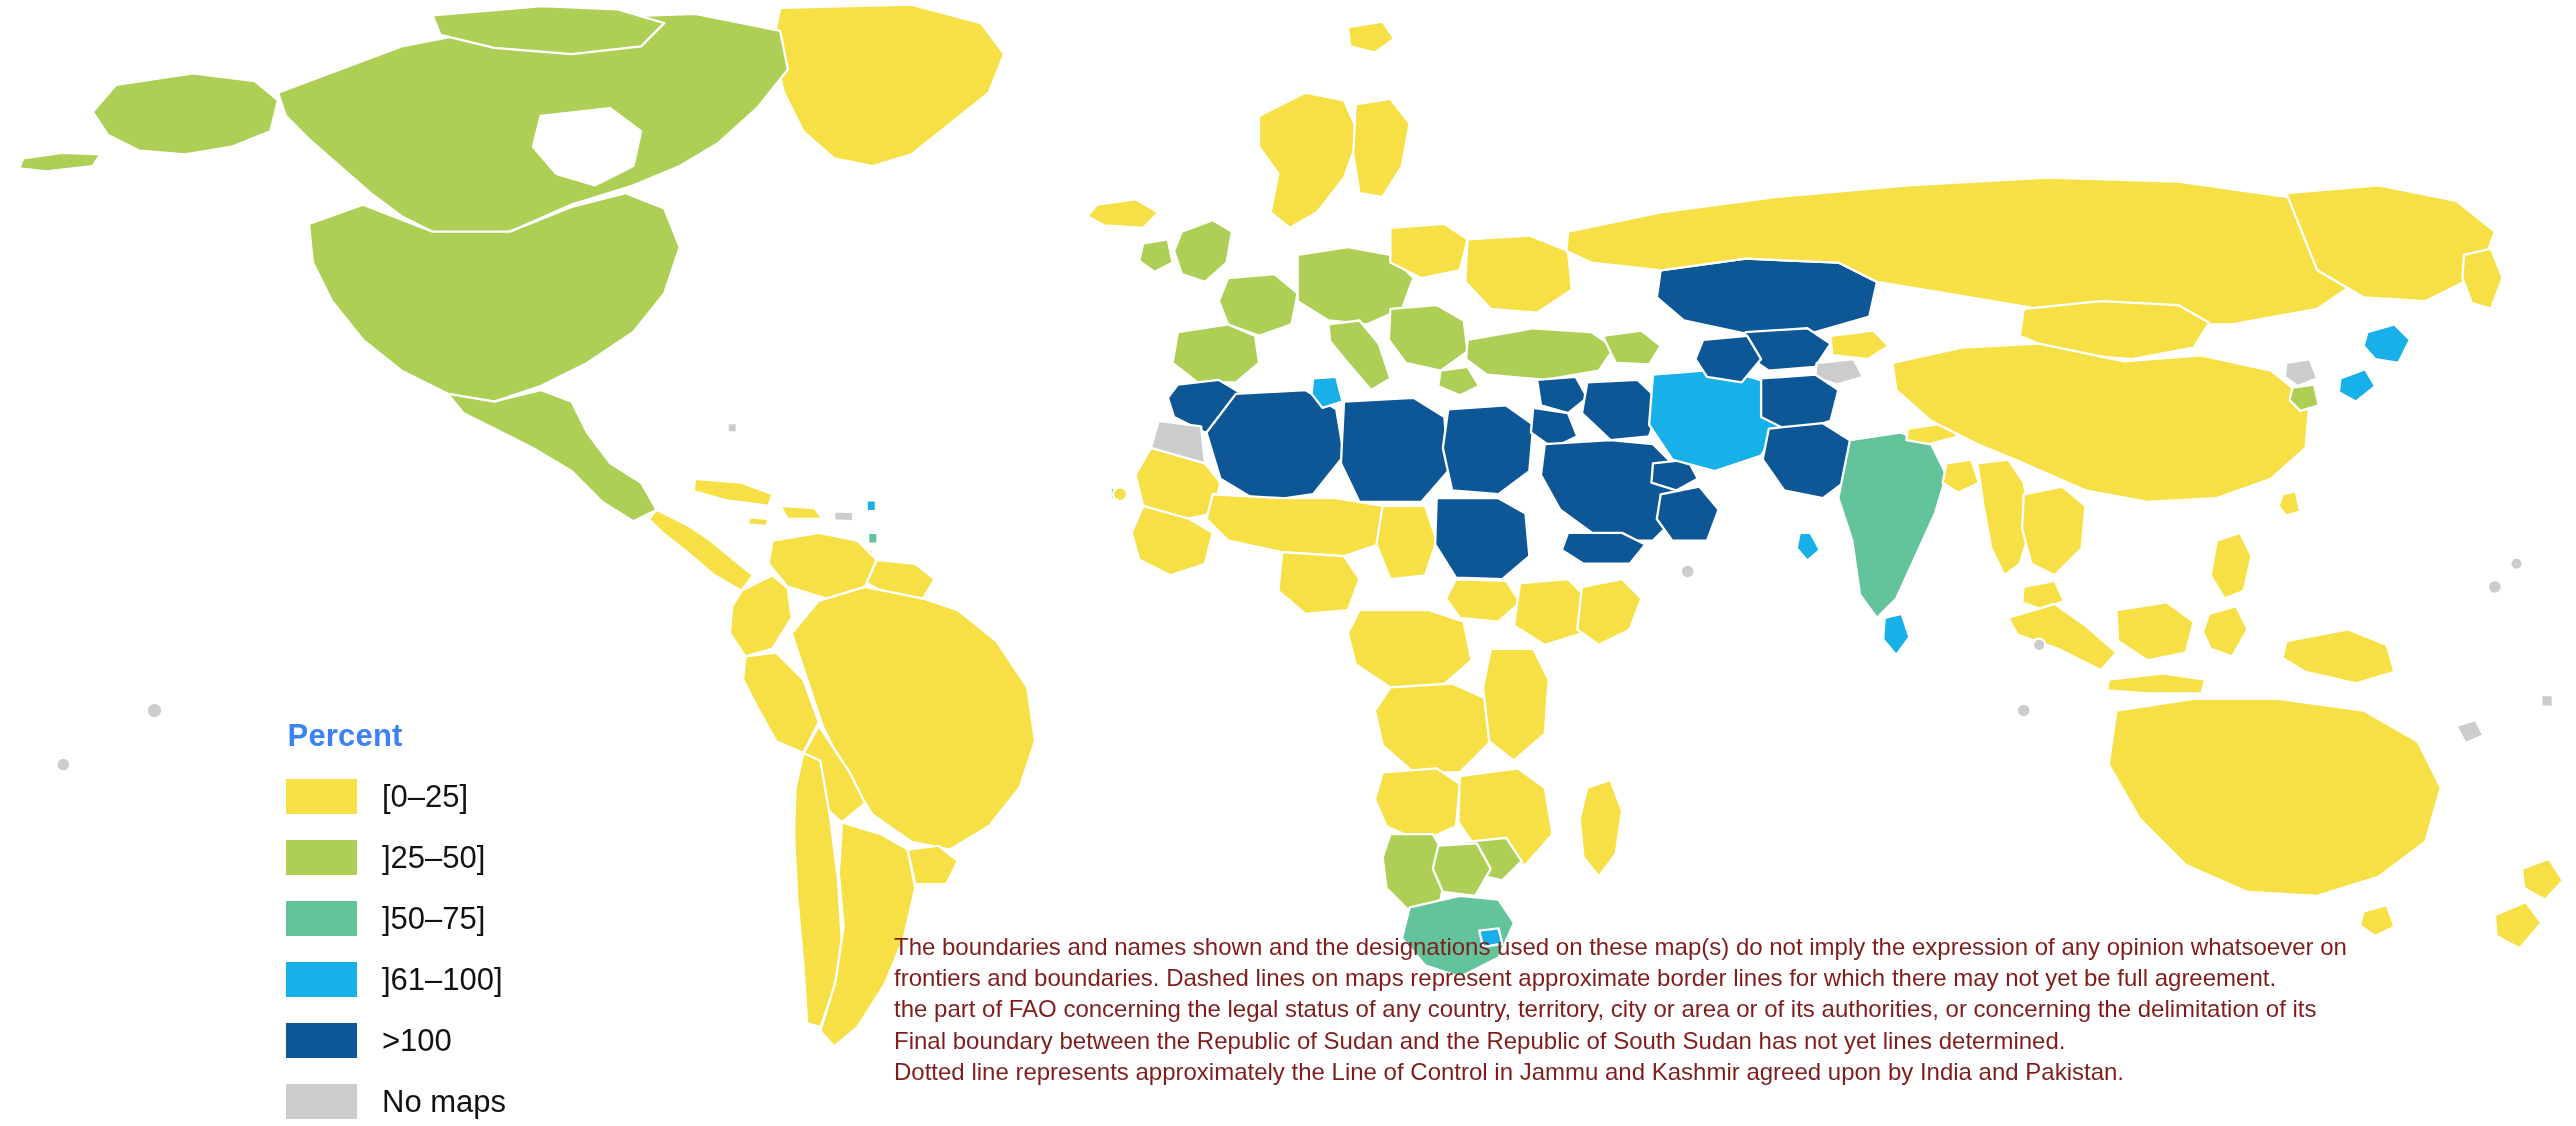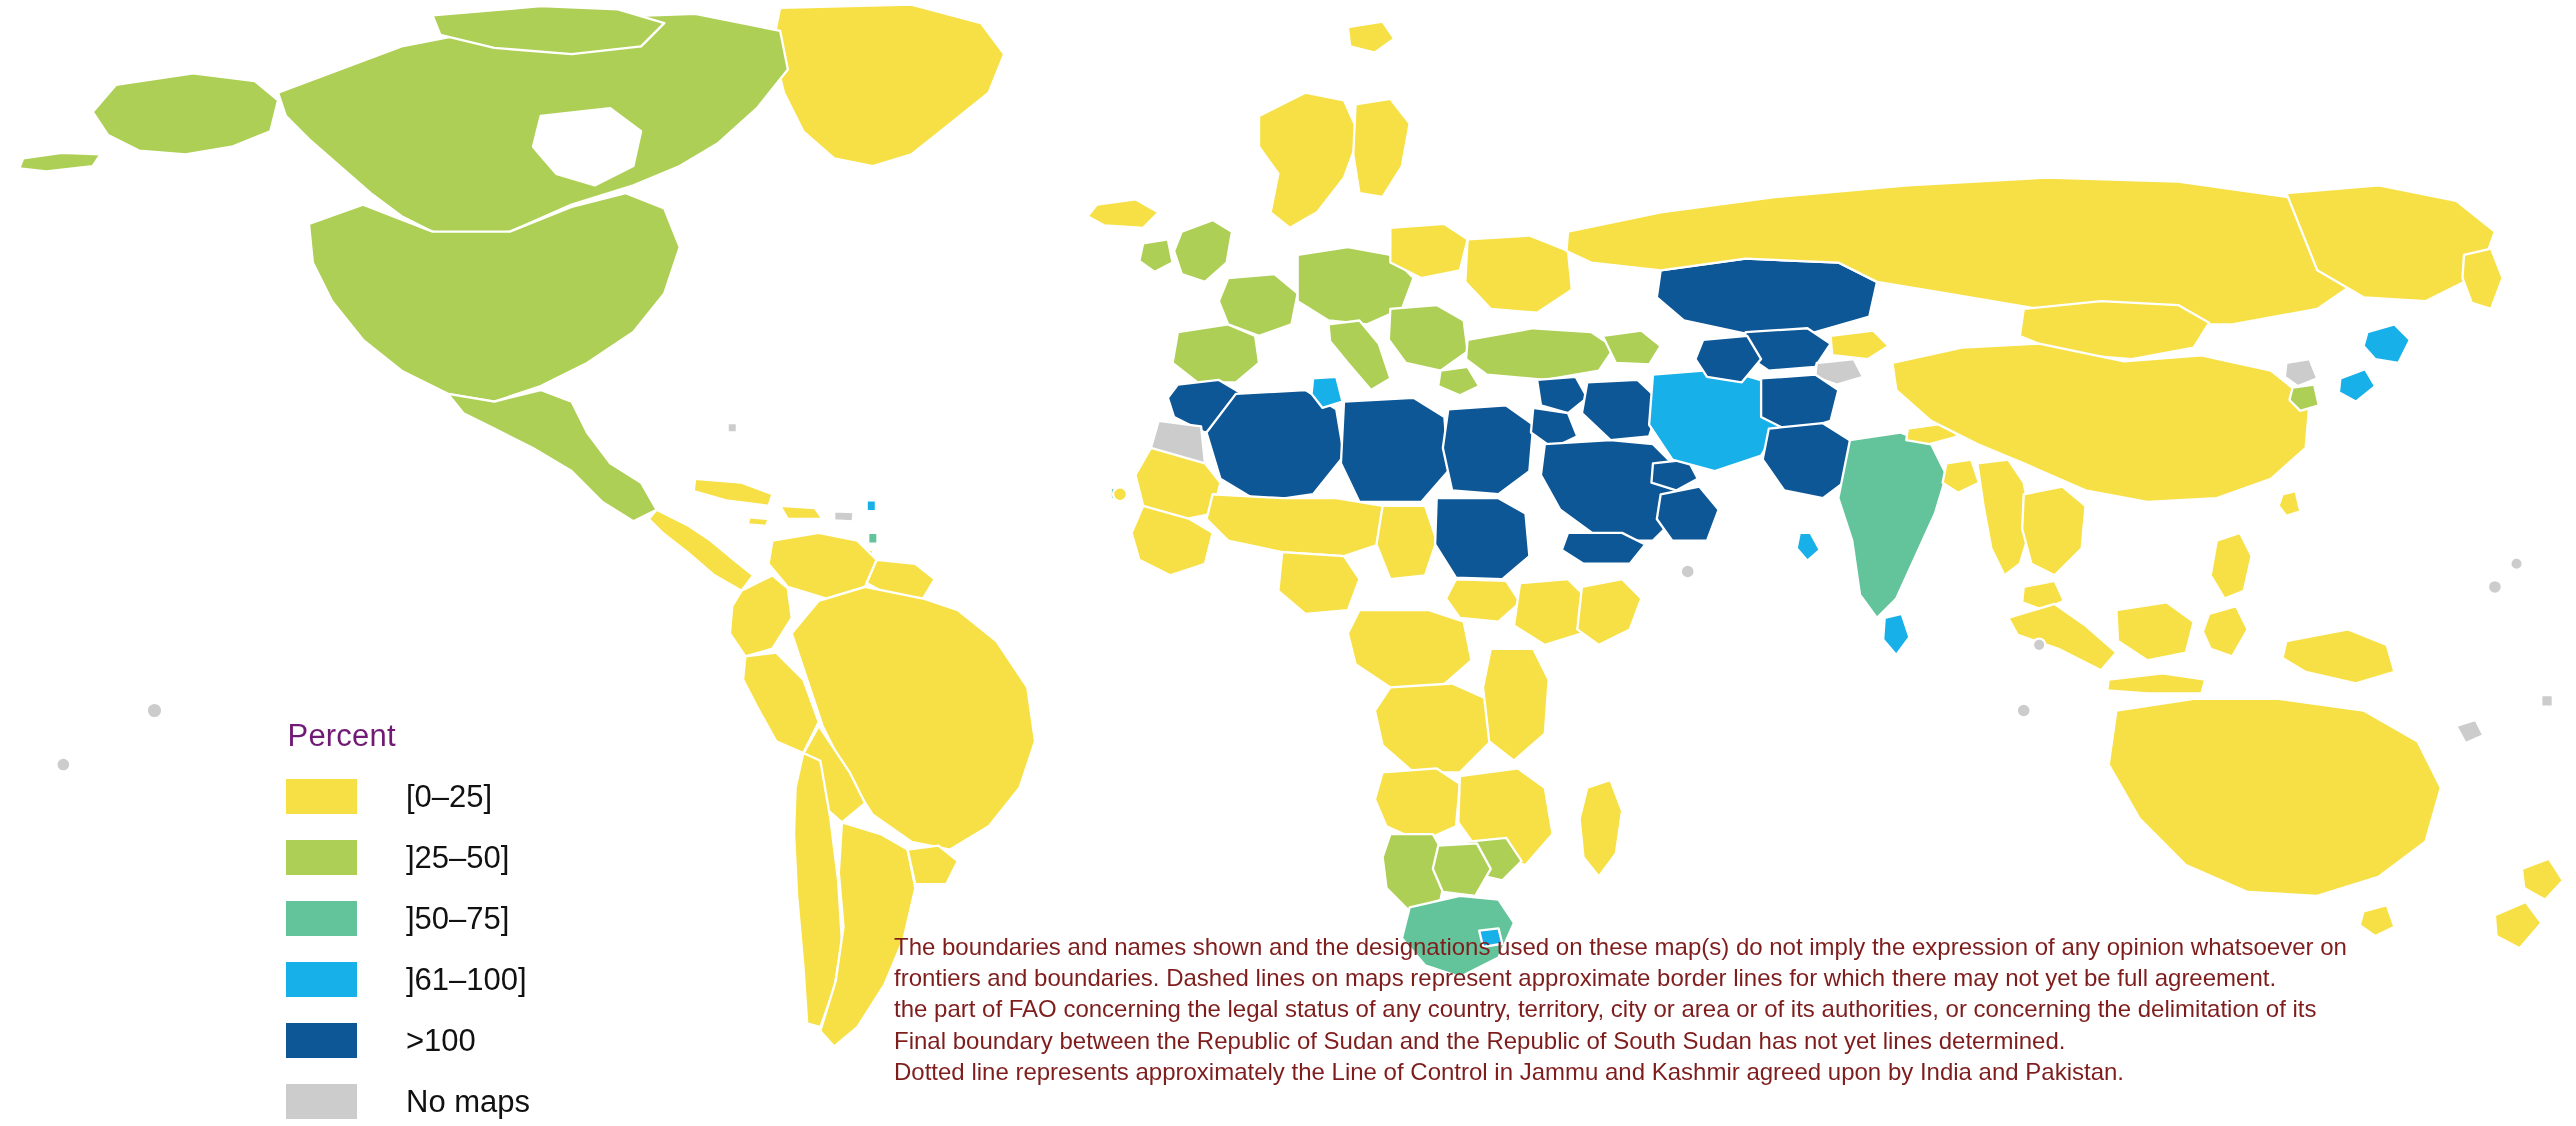--- a/index.html
+++ b/index.html
@@ -33,30 +33,29 @@
 
   
   #legend {
     position: absolute;
     left: 286px;
     top: 718px;
     width: 332px;
   }
   #legend-title {
     font-size: 31px;
-    font-weight: normal;
+    font-weight: bold;
     letter-spacing: 0.2px;
     margin: 0 0 12.4px 1.5px;
-    color: #701a75;
+    color: #3b82f6;
   }
   .legend-row {
     display: flex;
     align-items: center;
     height: 61px;
-    gap: 24px;
   }
   .legend-swatch {
     width: 71px;
     height: 35px;
     flex: 0 0 auto;
   }
   .legend-label {
     margin-left: 25px;
     font-size: 31px;
     line-height: 1;

